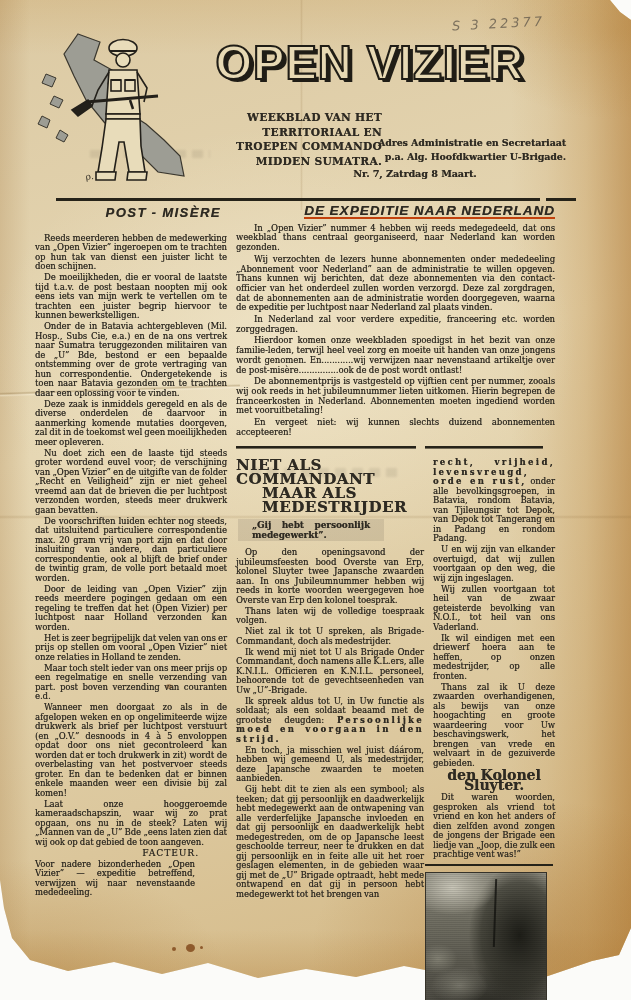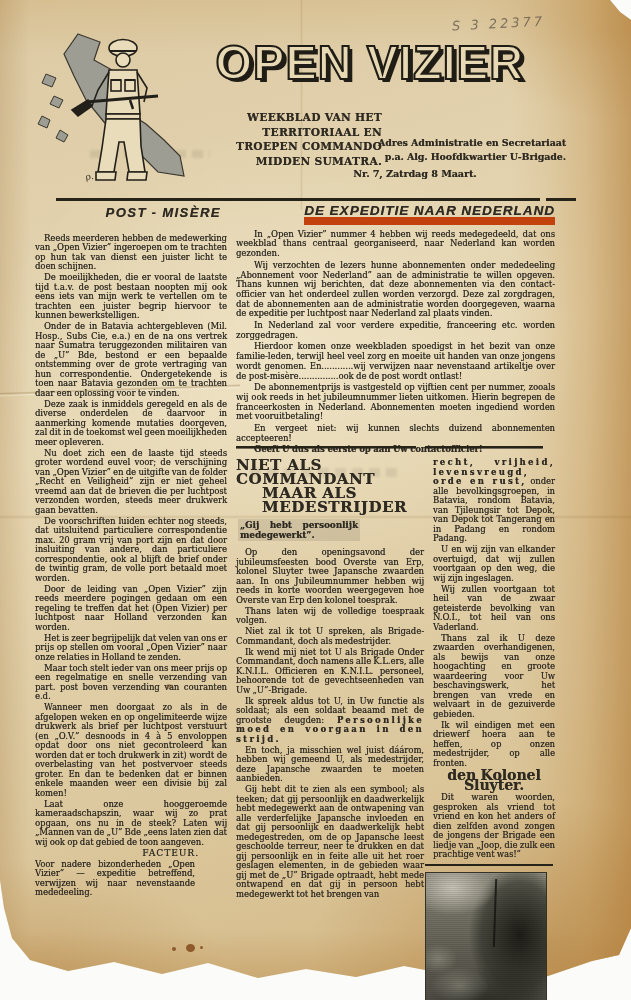--- a/index.html
+++ b/index.html
@@ -67,35 +67,35 @@
   .col1{left:35px;top:206px;width:192px;}
   .col1 h2{margin:2px 0 16px 0;text-align:right;padding-right:6px;
     font-family:"Liberation Sans","DejaVu Sans",sans-serif;font-style:italic;
     font-weight:bold;font-size:13px;letter-spacing:1.5px;}
   .signature{text-align:right;padding-right:28px;font-weight:normal;letter-spacing:1px;
     font-size:9px;margin:2px 0 1px 0;}
   .endnote{margin-left:22px;width:160px;text-indent:0 !important;}
   .expeditie{left:236px;top:206px;width:319px;}
   .expeditie h2{margin:0 0 5px 0;text-align:right;font-family:"Liberation Sans","DejaVu Sans",sans-serif;
     font-style:italic;font-weight:bold;font-size:13.5px;letter-spacing:1px;}
-  .expeditie h2 span{display:inline-block;border-bottom:8px solid #c2410c;padding-bottom:1px;}
+  .expeditie h2 span{display:inline-block;border-bottom:2px solid #c2410c;padding-bottom:1px;}
   .expeditie p{text-indent:18px;margin-bottom:2px;}
   .exp-txt{font-size:8.4px;line-height:9.7px;word-spacing:-0.2px;}
   .exp-closing{font-weight:bold;}
   .sep-double{position:absolute;left:236px;top:446px;width:319px;height:5px;}
   .sep-double i{display:inline-block;height:0;border-top:2.5px solid #262319;
     border-bottom:1px solid rgba(38,35,25,0.6);vertical-align:top;}
   .sep-a{width:180px;margin-right:9px;}
   .sep-b{width:118px;}
   .col2{left:236px;top:458px;width:188px;}
   .col2 h3{margin:0 0 5px 0;font-size:15px;letter-spacing:0.6px;line-height:14px;
     font-weight:bold;text-align:left;}
   .col2 h3 .l2{display:block;padding-left:26px;}
   .quote{font-weight:bold;font-size:8.8px;line-height:10px;width:118px;margin:4px 0 7px 2px;
-    background:rgba(70,64,52,0.13);padding:1px 2px;}
+    background:rgba(70,64,52,0.13);padding:1px 14px;}
   .bold-spaced{font-weight:bold;letter-spacing:2.4px;}
   .col3{left:433px;top:458px;width:122px;}
   .col3 p{text-indent:8px;margin-bottom:1.5px;}
   .col3-lead{text-indent:0 !important;}
   .sig-center{text-align:center;font-weight:bold;font-size:14px;margin:3px 0 3px 0;text-indent:0 !important;}
   .photo-rule{margin:4px 0 0 -8px;width:128px;height:2.5px;background:#262319;}
   .photo{position:relative;margin:6px 0 0 -8px;width:122px;height:150px;
     border:1px solid #35322a;box-sizing:border-box;
     background:
       radial-gradient(ellipse 55px 35px at 22% 10%, rgba(205,202,188,0.95), rgba(165,162,148,0.45) 60%, transparent 78%),
@@ -174,37 +174,36 @@
 
 <div class="col col1 body-txt ink">
   <h2>POST - MISÈRE</h2>
   <p>Reeds meerderen hebben de medewerking van „Open Vizier” ingeroepen om te trachten op hun tak van dienst een juister licht te doen schijnen.</p>
   <p>De moeilijkheden, die er vooral de laatste tijd t.a.v. de post bestaan noopten mij ook eens iets van mijn werk te vertellen om te trachten een juister begrip hiervoor te kunnen bewerkstelligen.</p>
   <p>Onder de in Batavia achtergebleven (Mil. Hosp., Subs Cie, e.a.) en de na ons vertrek naar Sumatra teruggezonden militairen van de „U” Bde, bestond er een bepaalde ontstemming over de grote vertraging van hun correspondentie. Ondergetekende is toen naar Batavia gezonden om te trachten daar een oplossing voor te vinden.</p>
   <p>Deze zaak is inmiddels geregeld en als de diverse onderdelen de daarvoor in aanmerking komende mutaties doorgeven, zal dit in de toekomst wel geen moeilijkheden meer opleveren.</p>
   <p>Nu doet zich een de laaste tijd steeds groter wordend euvel voor; de verschijning van „Open Vizier” en de uitgifte van de folder „Recht en Veiligheid” zijn er niet geheel vreemd aan dat de brieven die per luchtpost verzonden worden, steeds meer drukwerk gaan bevatten.</p>
   <p>De voorschriften luiden echter nog steeds, dat uitsluitend particuliere correspondentie max. 20 gram vrij van port zijn en dat door insluiting van andere, dan particuliere correspondentie, ook al blijft de brief onder de twintig gram, de volle port betaald moet worden.</p>
   <p>Door de leiding van „Open Vizier” zijn reeds meerdere pogingen gedaan om een regeling te treffen dat het (Open Vizier) per luchtpost naar Holland verzonden kan worden.</p>
-  <p>Het is zeer begrijpelijk dat velen van ons er prijs op stellen om vooral „Open Vizier” naar onze relaties in Holland te zenden.</p>
+  <p>Het is zeer begrijpelijk dat velen van ons er prijs op stellen om vooral „Open Vizier” niet onze relaties in Holland te zenden.</p>
   <p>Maar toch stelt ieder van ons meer prijs op een regelmatige en snelle verzending van part. post boven verzending van couranten e.d.</p>
   <p>Wanneer men doorgaat zo als in de afgelopen weken en op ongelimiteerde wijze drukwerk als brief per luchtpost verstuurt (en „O.V.” desnoods in 4 à 5 envoloppen opdat door ons niet gecontroleerd kan worden dat er toch drukwerk in zit) wordt de overbelasting van het postvervoer steeds groter. En dan te bedenken dat er binnen enkele maanden weer een divisie bij zal komen!</p>
   <p>Laat onze hooggeroemde kameraadschapszin, waar wij zo prat opgaan, ons nu in de steek? Laten wij „Mannen van de „U” Bde „eens laten zien dat wij ook op dat gebied de toon aangeven.</p>
   <div class="signature">FACTEUR.</div>
   <p class="endnote">Voor nadere bizonderheden „Open Vizier” — expeditie betreffend, verwijzen wij naar nevenstaande mededeeling.</p>
 </div>
 
 <div class="col expeditie exp-txt ink">
   <h2><span>DE EXPEDITIE NAAR NEDERLAND</span></h2>
   <p>In „Open Vizier” nummer 4 hebben wij reeds medegedeeld, dat ons weekblad thans centraal georganiseerd, naar Nederland kan worden gezonden.</p>
   <p>Wij verzochten de lezers hunne abonnementen onder mededeeling „Abonnement voor Nederland” aan de administratie te willen opgeven. Thans kunnen wij berichten, dat deze abonnementen via den contact-officier van het onderdeel zullen worden verzorgd. Deze zal zorgdragen, dat de abonnementen aan de administratie worden doorgegeven, waarna de expeditie per luchtpost naar Nederland zal plaats vinden.</p>
   <p>In Nederland zal voor verdere expeditie, franceering etc. worden zorggedragen.</p>
   <p>Hierdoor komen onze weekbladen spoedigst in het bezit van onze familie-leden, terwijl heel veel zorg en moeite uit handen van onze jongens wordt genomen. En............wij verwijzen naar nevenstaand artikeltje over de post-misère...............ook de de post wordt ontlast!</p>
   <p>De abonnementprijs is vastgesteld op vijftien cent per nummer, zooals wij ook reeds in het jubileumnummer lieten uitkomen. Hierin begrepen de franceerkosten in Nederland. Abonnementen moeten ingediend worden met vooruitbetaling!</p>
   <p>En vergeet niet: wij kunnen slechts duizend  abonnementen accepteeren!</p>
-  <p class="exp-closing">Geeft U dus als eerste op aan Uw contactofficier!</p>
 </div>
 
 <div class="sep-double">
   <i class="sep-a"></i><i class="sep-b"></i>
 </div>
 
 <div class="col col2 body-txt ink">
   <h3>
     <span>NIET ALS COMMANDANT</span>
     <span class="l2">MAAR ALS MEDESTRIJDER</span>
@@ -216,20 +215,20 @@
   <p>Ik wend mij niet tot U als Brigade Onder Commandant, doch namens alle K.L.ers, alle K.N.I.L. Officieren en K.N.I.L. personeel, behoorende tot de gevechtseenheden van Uw „U”-Brigade.</p>
   <p><span>Ik spreek aldus tot U, in Uw functie als soldaat;  als een soldaat beaamd met de grootste deugden: </span><span class="bold-spaced">Persoonlijke moed en voorgaan in den strijd.</span></p>
   <p>En toch, ja misschien wel juist dáárom, hebben wij gemeend U, als medestrijder, deze Japansche zwaarden te moeten aanbieden.</p>
   <p>Gij hebt dit te zien als een symbool; als teeken; dat gij persoonlijk en daadwerkelijk hebt medegewerkt aan de ontwapening van alle verderfelijke Japansche invloeden en dat gij persoonlijk en daadwerkelijk hebt medegestreden, om de op Japansche leest geschoolde terreur, neer te drukken en dat gij persoonlijk en in feite alle uit het roer geslagen elementen, in de gebieden waar gij met de „U” Brigade optraadt, hebt mede ontwapend en dat gij in persoon hebt medegewerkt tot het brengen van</p>
 </div>
 
 <div class="col col3 body-txt ink">
   <p class="col3-lead"><span class="bold-spaced">recht, vrijheid, levensvreugd, orde en rust,</span><span> onder alle bevolkingsgroepen, in Batavia, rondom Batavia, van Tjileungsir tot Depok, van Depok tot Tangerang en in Padang en rondom Padang.</span></p>
   <p>U en wij zijn van elkander overtuigd, dat wij zullen voortgaan op den weg, die wij zijn ingeslagen.</p>
   <p>Wij zullen voortgaan tot heil van de zwaar geteisterde bevolking van N.O.I., tot heil van ons Vaderland.</p>
+  <p>Ik wil eindigen met een driewerf hoera aan te heffen, op onzen medestrijder, op alle fronten.</p>
   <p>Thans zal ik U deze zwaarden overhandigenen, als bewijs van onze hoogachting en groote waardeering voor Uw beschavingswerk, het brengen van vrede en welvaart in de gezuiverde gebieden.</p>
-  <p>Ik wil eindigen met een driewerf hoera aan te heffen, op onzen medestrijder, op alle fronten.</p>
   <div class="sig-center">den Kolonel Sluyter.</div>
   <p>Dit waren woorden, gesproken als vriend tot vriend en kon het anders of dien zelfden avond zongen de jongens der Brigade een liedje van „Joop, die zulk een prachtige vent was!”</p>
   <div class="photo-rule"></div>
   <div class="photo"></div>
 
 </div>
 
 </body></html>

